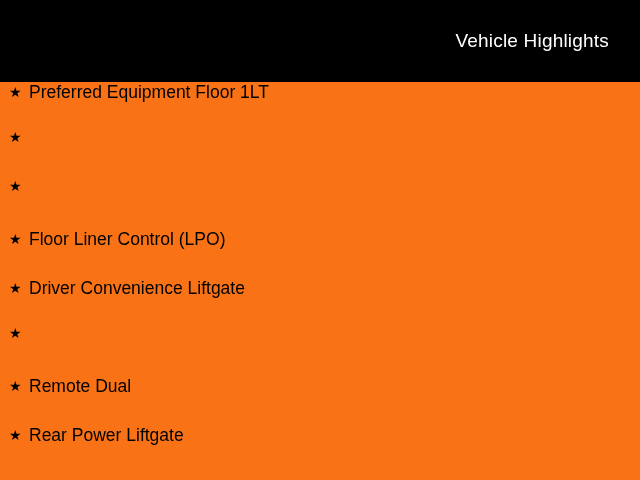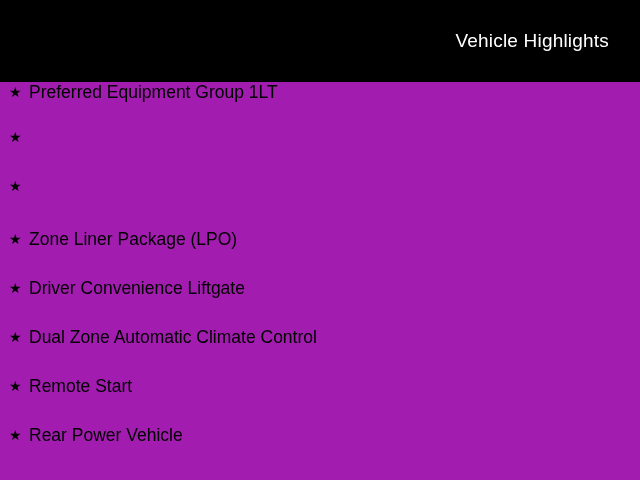--- a/index.html
+++ b/index.html
@@ -10,21 +10,21 @@
     width: 640px;
     height: 480px;
     background: #ffffff;
     font-family: "Liberation Sans", sans-serif;
     overflow: hidden;
   }
   .page {
     position: relative;
     width: 640px;
     height: 480px;
-    background: #a21caf;
+    background: #f97316;
   }
   .header-bar {
     position: absolute;
     top: 0;
     left: 0;
     width: 640px;
     height: 82px;
     background: #000000;
     display: flex;
     align-items: center;
@@ -77,43 +77,42 @@
 
 <div class="page">
 
   <div class="header-bar">
     <div class="header-title">Vehicle Highlights</div>
   </div>
 
   <ul class="highlights-list">
     <li class="highlight-item">
       <span class="bullet-star">★</span>
-      <span class="highlight-label">Preferred Equipment Group 1LT</span>
+      <span class="highlight-label">Preferred Equipment Floor 1LT</span>
     </li>
     <li class="highlight-item">
       <span class="bullet-star">★</span>
     </li>
     <li class="highlight-item">
       <span class="bullet-star">★</span>
     </li>
     <li class="highlight-item">
       <span class="bullet-star">★</span>
-      <span class="highlight-label">Zone Liner Package (LPO)</span>
+      <span class="highlight-label">Floor Liner Control (LPO)</span>
     </li>
     <li class="highlight-item">
       <span class="bullet-star">★</span>
       <span class="highlight-label">Driver Convenience Liftgate</span>
     </li>
     <li class="highlight-item">
       <span class="bullet-star">★</span>
-      <span class="highlight-label">Dual Zone Automatic Climate Control</span>
     </li>
     <li class="highlight-item">
       <span class="bullet-star">★</span>
-      <span class="highlight-label">Remote Start</span>
+      <span class="highlight-label">Remote Dual</span>
     </li>
     <li class="highlight-item">
       <span class="bullet-star">★</span>
-      <span class="highlight-label">Rear Power Vehicle</span>
+      <span class="highlight-label">Rear Power Liftgate</span>
     </li>
   </ul>
 
 </div>
 
 </body></html>

